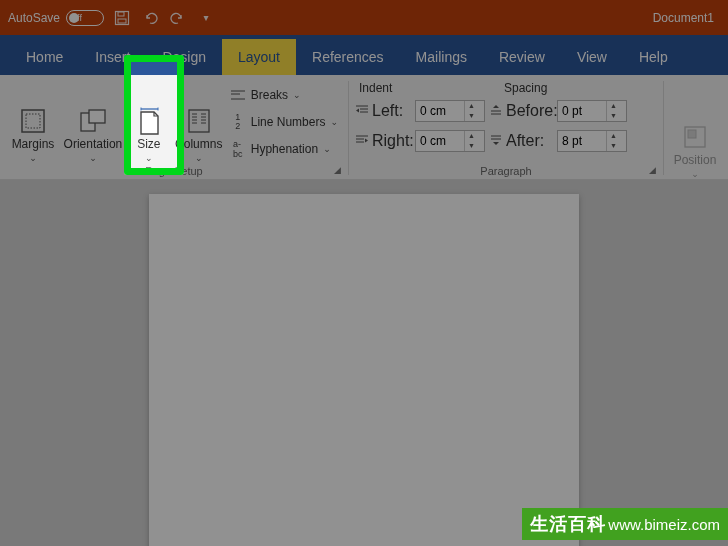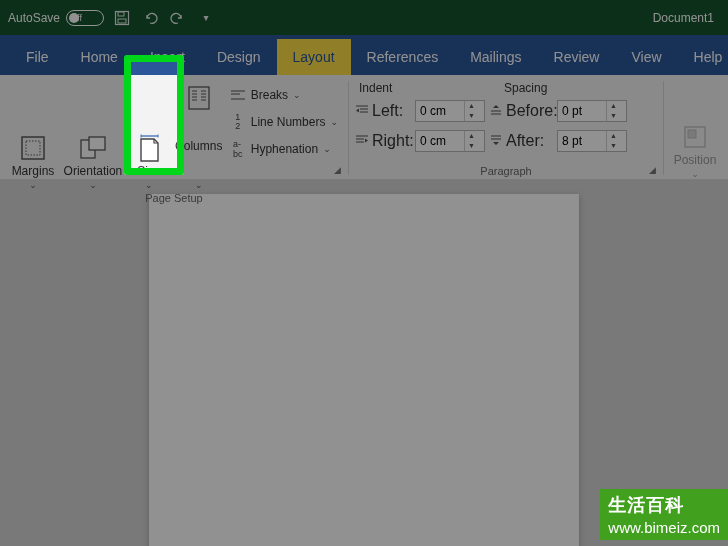--- a/index.html
+++ b/index.html
@@ -1,19 +1,19 @@
 <!DOCTYPE html>
 <html><head>
   <meta charset="utf-8">
   <style>
     * { margin: 0; padding: 0; box-sizing: border-box; font-family: "Segoe UI", Arial, sans-serif; }
     body { width: 728px; height: 546px; overflow: hidden; background: #fff; position: relative; }
 
     
-    .title-bar { height: 35px; background: #14532d; color: #fff; display: flex; align-items: center; padding: 0 8px; font-size: 12px; gap: 8px; }
+    .title-bar { height: 35px; background: #c2410c; color: #fff; display: flex; align-items: center; padding: 0 8px; font-size: 12px; gap: 8px; }
     .autosave-toggle { display: flex; align-items: center; gap: 6px; }
     .toggle-pill { width: 38px; height: 16px; border: 1px solid #fff; border-radius: 9px; position: relative; display: flex; align-items: center; padding: 0 3px; font-size: 9px; color:#fff; }
     .toggle-pill::before { content: ""; position: absolute; left: 2px; top: 2px; width: 10px; height: 10px; background: #fff; border-radius: 50%; }
     .qat-icon { width: 20px; height: 20px; display:flex; align-items:center; justify-content:center; opacity: .9; }
     .doc-title { margin-left: auto; padding-right: 6px; }
 
     
     .menu-tabs { height: 40px; background: #2b569a; display: flex; align-items: flex-end; padding: 0 0 0 10px; gap: 0; }
     .menu-tab { color: #fff; font-size: 14px; padding: 10px 16px 10px; cursor: pointer; }
     .menu-tab.active { background: #fde047; color: #2b569a; border-radius: 0; }
@@ -50,21 +50,21 @@
 
     
     .workspace { background:#d5d5d5; height: calc(546px - 35px - 40px - 105px); display:flex; justify-content:center; padding-top:14px; }
     .page { width:430px; background:#fff; height:700px; box-shadow:0 2px 6px rgba(0,0,0,.25); }
 
     
     .highlight-ring { position:absolute; z-index:60; border:7px solid #00d71a; border-radius:3px; pointer-events:none; box-shadow: 0 0 0 9999px rgba(0,0,0,0.43); }
     .highlight-ring.size-btn { left:124px; top:55px; width:60px; height:120px; }
 
     
-    .site-badge { position:absolute; right:0; bottom:6px; z-index:70; background:#41a11f; color:#fff; font-size:13px; padding:4px 8px; display:flex; flex-direction:column; align-items:flex-start; gap:2px; font-family: Arial, sans-serif; }
+    .site-badge { position:absolute; right:0; bottom:6px; z-index:70; background:#41a11f; color:#fff; font-size:13px; padding:4px 8px; display:flex; flex-direction:row; align-items:center; gap:2px; font-family: Arial, sans-serif; }
     .site-badge .line1 { font-weight:bold; letter-spacing:1px; font-size:18px; }
     .site-badge .line2 { font-size:15px; }
 
     .disabled { color:#9a9a9a !important; }
   </style>
 </head>
 <body>
 
 <div class="title-bar">
   <div class="autosave-toggle">
@@ -90,21 +90,20 @@
     <svg width="16" height="16" viewBox="0 0 16 16">
         <path d="M11 8 A5 5 0 1 0 8 13" fill="none" stroke="#fff" stroke-width="1.3"></path>
         <path d="M11 5 L11 8 L8 8" fill="none" stroke="#fff" stroke-width="1.3"></path>
       </svg>
   </span>
   <span class="qat-icon" style="font-size:10px;">▾</span>
   <span class="doc-title">Document1</span>
 </div>
 
 <div class="menu-tabs">
-  <div class="menu-tab">File</div>
   <div class="menu-tab">Home</div>
   <div class="menu-tab">Insert</div>
   <div class="menu-tab">Design</div>
   <div class="menu-tab active">Layout</div>
   <div class="menu-tab">References</div>
   <div class="menu-tab">Mailings</div>
   <div class="menu-tab">Review</div>
   <div class="menu-tab">View</div>
   <div class="menu-tab">Help</div>
 </div>
@@ -139,21 +138,21 @@
               <path d="M5 6 L18 6 L22 10 L22 28 L5 28 Z" fill="#fff" stroke="#444" stroke-width="1.4"></path>
               <path d="M18 6 L18 10 L22 10" fill="none" stroke="#444" stroke-width="1.2"></path>
               <line x1="5" y1="3" x2="22" y2="3" stroke="#3b6cb3" stroke-width="1.3"></line>
               <line x1="5" y1="1.5" x2="5" y2="4.5" stroke="#3b6cb3"></line>
               <line x1="22" y1="1.5" x2="22" y2="4.5" stroke="#3b6cb3"></line>
             </svg>
         </span>
         <span class="label">Size</span>
         <span class="chev">⌄</span>
       </div>
-      <div class="big-btn" style="width:50px;gap:27px;">
+      <div class="big-btn" style="width:50px;">
         <span class="icon-slot">
           <svg width="26" height="28" viewBox="0 0 26 28">
               <rect x="3" y="3" width="20" height="22" fill="none" stroke="#5a5a5a" stroke-width="1.3"></rect>
               <line x1="6" y1="7" x2="11" y2="7" stroke="#5a5a5a"></line>
               <line x1="6" y1="10" x2="11" y2="10" stroke="#5a5a5a"></line>
               <line x1="6" y1="13" x2="11" y2="13" stroke="#5a5a5a"></line>
               <line x1="6" y1="16" x2="11" y2="16" stroke="#5a5a5a"></line>
               <line x1="15" y1="7" x2="20" y2="7" stroke="#5a5a5a"></line>
               <line x1="15" y1="10" x2="20" y2="10" stroke="#5a5a5a"></line>
               <line x1="15" y1="13" x2="20" y2="13" stroke="#5a5a5a"></line>

